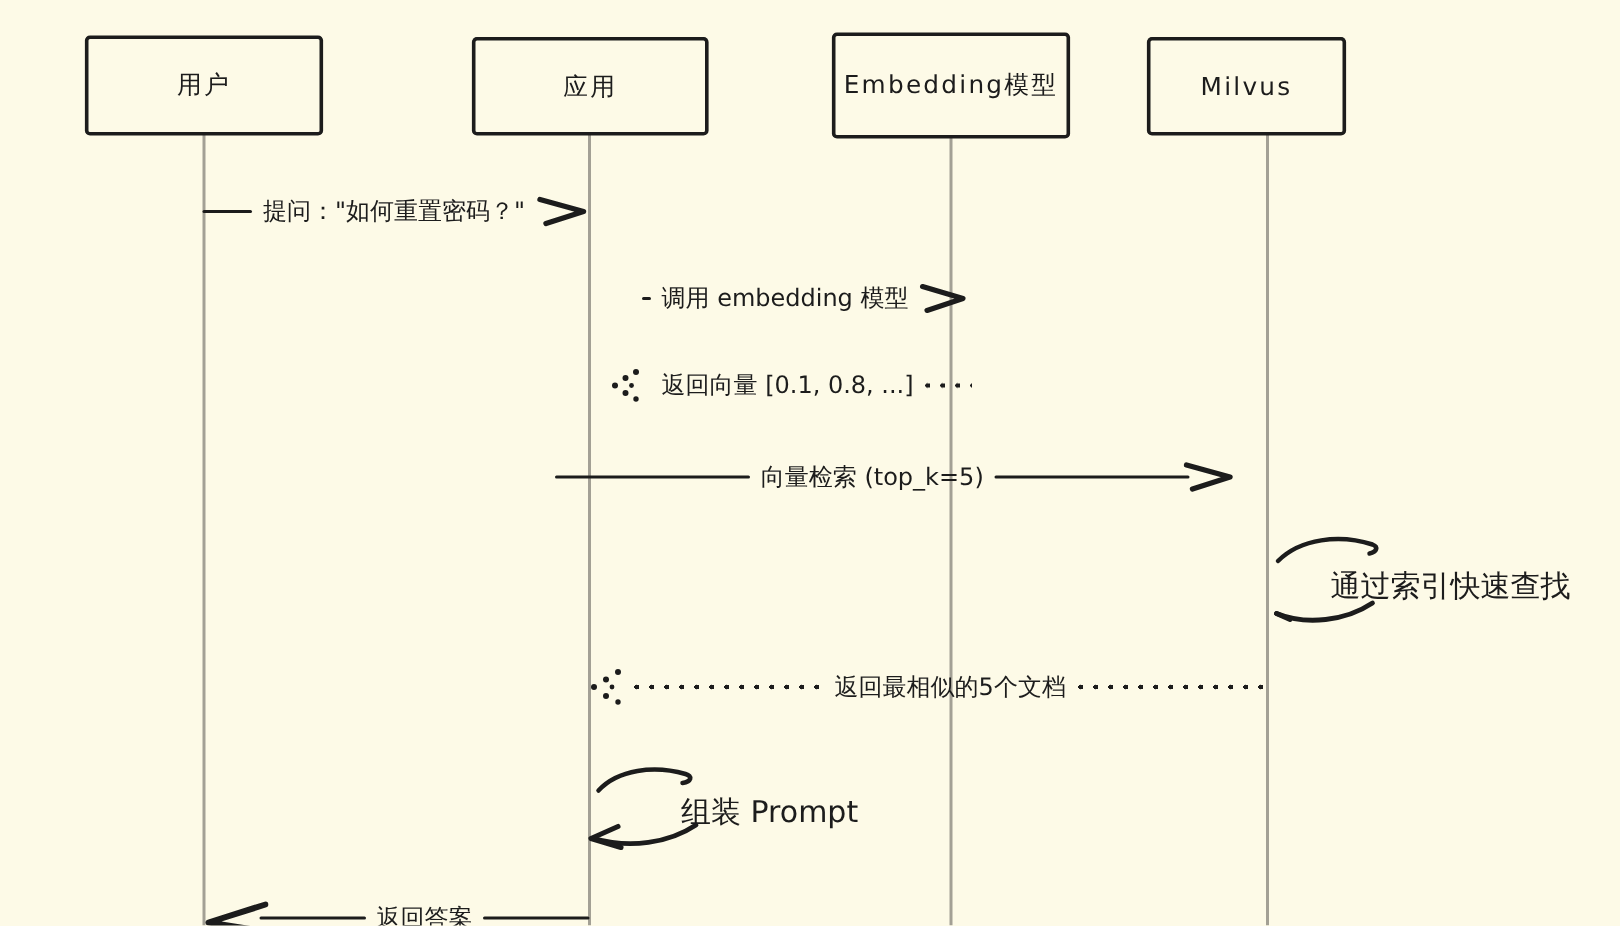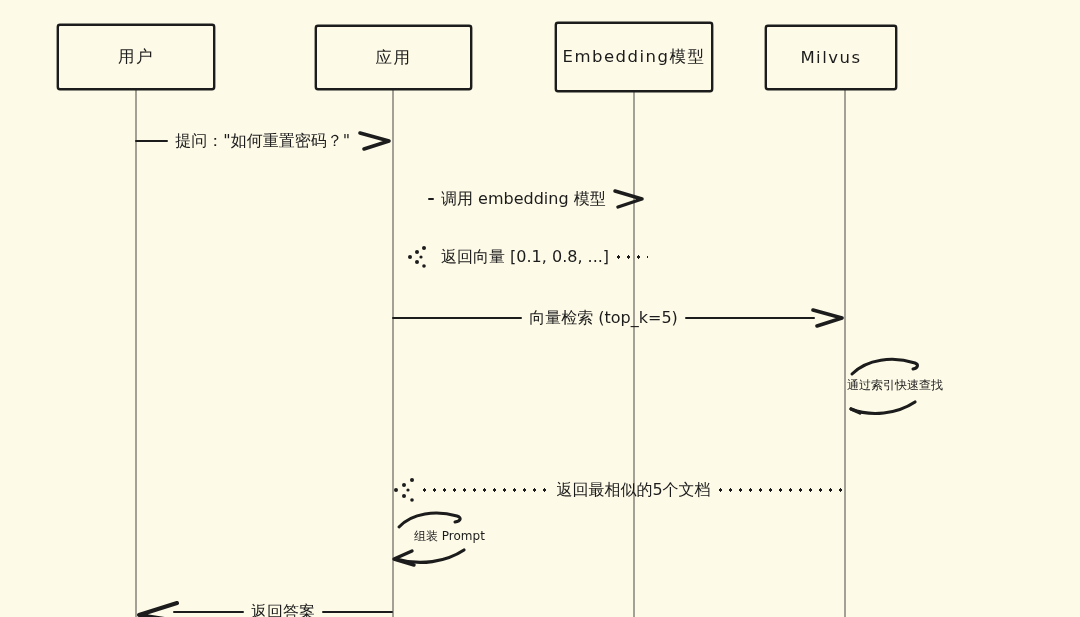--- a/index.html
+++ b/index.html
@@ -34,21 +34,21 @@
     background-size:10px 4px;background-repeat:repeat-x;
   }
   .msg-label{
     font-size:16px;white-space:nowrap;padding:0 7px;color:var(--ink);
     flex:0 0 auto;line-height:1.2;
   }
   .arrow-svg{flex:0 0 auto;display:block;}
   
   .self-note{position:absolute;z-index:2;}
   .self-note .note-label{
-    position:absolute;font-size:12px;white-space:nowrap;color:var(--ink);
+    position:absolute;font-size:20px;white-space:nowrap;color:var(--ink);margin-left:40px;
   }
   .self-note svg{position:absolute;display:block;overflow:visible;}
 </style>
 </head>
 <body>
 
 <div class="canvas">
 
   <div class="lifeline" style="left:135px;top:88px;height:529px;"></div>
   <div class="lifeline" style="left:392px;top:88px;height:529px;"></div>
@@ -92,41 +92,41 @@
         <circle cx="11" cy="19" r="2"></circle>
         <circle cx="18" cy="5" r="2"></circle>
         <circle cx="18" cy="23" r="1.8"></circle>
         <circle cx="15" cy="14" r="1.6"></circle>
       </g>
     </svg>
     <span class="msg-label">返回向量 [0.1, 0.8, ...]</span>
     <div class="dotline"></div>
   </div>
 
-  <div class="msg-row" style="left:392px;top:300px;width:453px;">
+  <div class="msg-row" style="left:370px;top:300px;width:453px;">
     <div class="line"></div>
     <span class="msg-label">向量检索 (top_k=5)</span>
     <div class="line"></div>
     <svg class="arrow-svg" width="34" height="26" viewBox="0 0 34 26" style="margin-left:-4px;">
       <path d="M2 5 L31 13 L6 21" fill="none" stroke="#1c1c1c" stroke-width="3.6" stroke-linecap="round" stroke-linejoin="round"></path>
     </svg>
   </div>
 
   <div class="self-note" style="left:843px;top:354px;width:155px;height:66px;">
     <svg style="left:6px;top:0px;" width="76" height="24" viewBox="0 0 76 24">
       <path d="M3 20 C 18 5, 44 2, 66 9 C 70 10.5, 69 14, 64 15" fill="none" stroke="#1c1c1c" stroke-width="3" stroke-linecap="round"></path>
     </svg>
     <span class="note-label" style="left:4px;top:23px;">通过索引快速查找</span>
     <svg style="left:0px;top:44px;" width="80" height="24" viewBox="0 0 80 24">
       <path d="M72 4 C 54 16, 28 19, 8 11" fill="none" stroke="#1c1c1c" stroke-width="3.2" stroke-linecap="round"></path>
       <path d="M8 11 L17 15" fill="none" stroke="#1c1c1c" stroke-width="3.2" stroke-linecap="round"></path>
     </svg>
   </div>
 
-  <div class="msg-row" style="left:392px;top:472px;width:453px;">
+  <div class="msg-row" style="left:392px;top:440px;width:453px;">
     <svg class="arrow-svg" width="30" height="30" viewBox="0 0 30 30">
       <g fill="#1c1c1c">
         <circle cx="4" cy="15" r="2"></circle>
         <circle cx="12" cy="10" r="2"></circle>
         <circle cx="12" cy="21" r="2"></circle>
         <circle cx="20" cy="5" r="2"></circle>
         <circle cx="20" cy="25" r="1.8"></circle>
         <circle cx="16" cy="15" r="1.6"></circle>
       </g>
     </svg>

